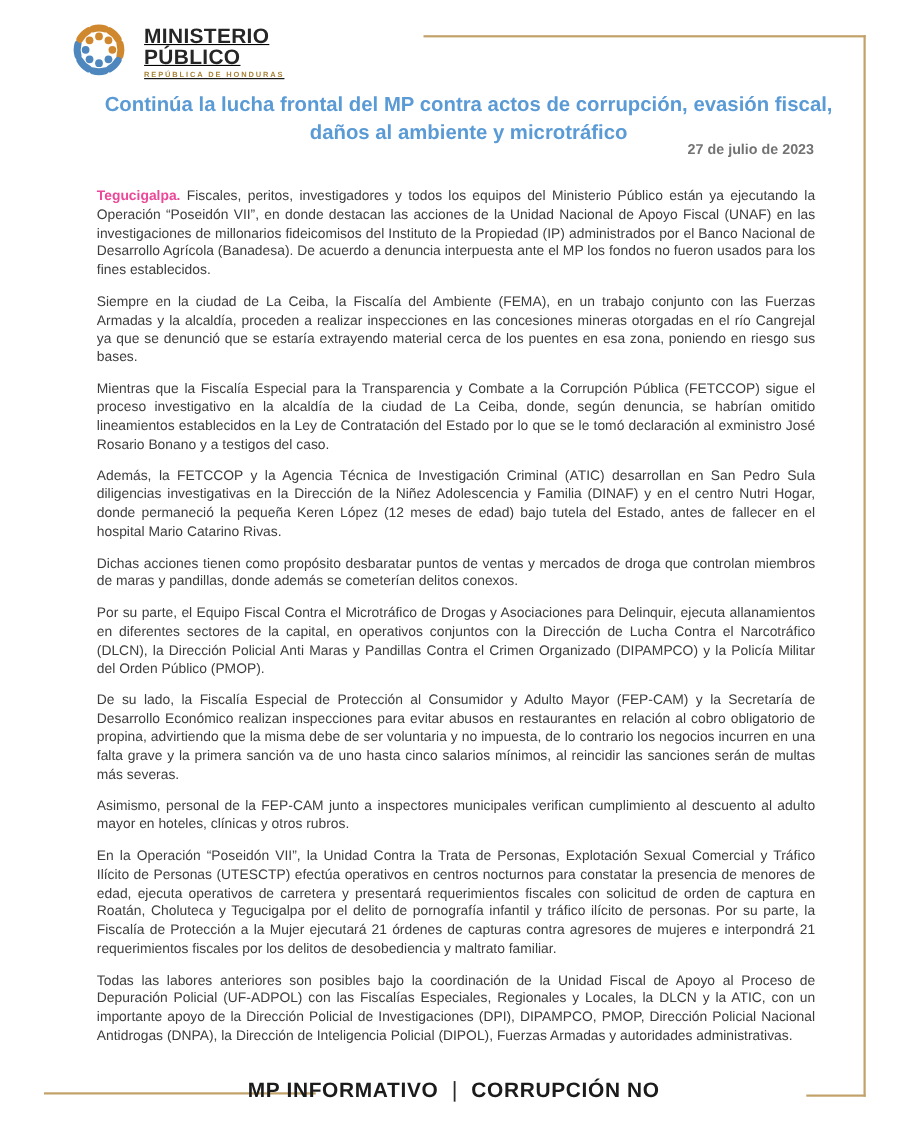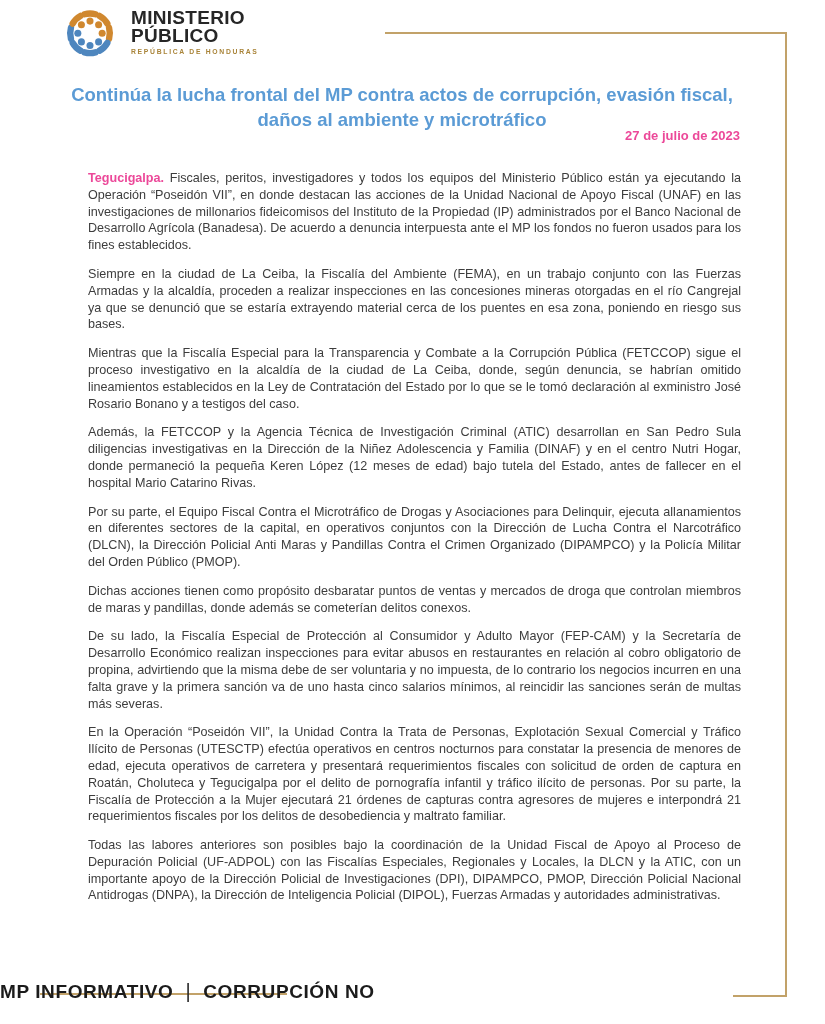--- a/index.html
+++ b/index.html
@@ -8,46 +8,46 @@
     --body-text:#3d3d3d;
     --logo-orange:#D0882F;
     --logo-blue:#4E86BE;
     --subtitle-brown:#A98439;
   }
   html,body{margin:0;padding:0;background:#ffffff;}
   body{font-family:"Liberation Sans", sans-serif;}
   .page{position:relative;width:825px;height:1024px;background:#fff;overflow:hidden;}
 
   
-  .header{position:absolute;top:0;left:58px;display:flex;align-items:flex-start;}
+  .header{position:absolute;top:12px;left:58px;display:flex;align-items:center;text-decoration:underline;}
   .emblem{width:64px;height:64px;flex:0 0 auto;}
   .logo-text{margin-left:9px;margin-top:9px;}
   .logo-title{font-size:19px;font-weight:bold;line-height:0.95;color:#262626;letter-spacing:0.3px;}
   .logo-subtitle{font-size:6.8px;font-weight:bold;color:var(--subtitle-brown);letter-spacing:1.7px;margin-top:3px;white-space:nowrap;}
 
   
   .gold{position:absolute;background:var(--gold);}
   .frame-top{top:32px;left:385px;width:402px;height:2px;}
   .frame-right{top:32px;left:785px;width:2px;height:965px;}
   .frame-bottom-right{top:995px;left:733px;width:54px;height:2px;}
   .footer-left-line{top:993px;left:40px;width:247px;height:2px;}
 
   
-  .doc-title{position:absolute;top:82px;left:52px;width:700px;text-align:center;
+  .doc-title{position:absolute;top:82px;left:76px;width:700px;text-align:center;
     color:var(--title-blue);font-weight:bold;font-size:18.5px;line-height:25px;}
-  .doc-date{position:absolute;top:128px;right:85px;font-size:13px;font-weight:bold;color:#ec4899;}
+  .doc-date{position:absolute;top:128px;right:85px;font-size:13px;font-weight:bold;color:#737373;}
 
   
   .body-text{position:absolute;top:170px;left:88px;width:653px;
     font-size:12.6px;line-height:16.8px;text-align:justify;color:var(--body-text);}
   .body-text p{margin:0 0 12px 0;}
   .body-text strong{color:#ec4899;}
 
   
-  .footer-bar{position:absolute;top:980px;left:0;width:825px;text-align:left;
+  .footer-bar{position:absolute;top:980px;left:0;width:825px;text-align:center;
     font-weight:bold;font-size:19px;color:#1b1b1b;letter-spacing:0.6px;white-space:nowrap;}
   .footer-sep{font-weight:400;color:#2b2b2b;margin:0 12px;font-size:20px;}
 </style>
 </head>
 <body>
 
 <div class="page">
 
   <div class="header">
     <span class="emblem">
@@ -91,23 +91,24 @@
   <div class="gold footer-left-line"></div>
 
   <div class="doc-title">Continúa la lucha frontal del MP contra actos de corrupción, evasión fiscal, daños al ambiente y microtráfico</div>
   <div class="doc-date">27 de julio de 2023</div>
 
   <div class="body-text">
     <p><strong>Tegucigalpa.</strong> <span>Fiscales, peritos, investigadores y todos los equipos del Ministerio Público están ya ejecutando la Operación “Poseidón VII”, en donde destacan las acciones de la Unidad Nacional de Apoyo Fiscal (UNAF) en las investigaciones de millonarios fideicomisos del Instituto de la Propiedad (IP) administrados por el Banco Nacional de Desarrollo Agrícola (Banadesa). De acuerdo a denuncia interpuesta ante el MP los fondos no fueron usados para los fines establecidos.</span></p>
     <p>Siempre en la ciudad de La Ceiba, la Fiscalía del Ambiente (FEMA), en un trabajo conjunto con las Fuerzas Armadas y la alcaldía, proceden a realizar inspecciones en las concesiones mineras otorgadas en el río Cangrejal ya que se denunció que se estaría extrayendo material cerca de los puentes en esa zona, poniendo en riesgo sus bases.</p>
     <p>Mientras que la Fiscalía Especial para la Transparencia y Combate a la Corrupción Pública (FETCCOP) sigue el proceso investigativo en la alcaldía de la ciudad de La Ceiba, donde, según denuncia, se habrían omitido lineamientos establecidos en la Ley de Contratación del Estado por lo que se le tomó declaración al exministro José Rosario Bonano y a testigos del caso.</p>
     <p>Además, la FETCCOP y la Agencia Técnica de Investigación Criminal (ATIC) desarrollan en San Pedro Sula diligencias investigativas en la Dirección de la Niñez Adolescencia y Familia (DINAF) y en el centro Nutri Hogar, donde permaneció la pequeña Keren López (12 meses de edad) bajo tutela del Estado, antes de fallecer en el hospital Mario Catarino Rivas.</p>
+    <p>Dichas acciones tienen como propósito desbaratar puntos de ventas y mercados de droga que controlan miembros de maras y pandillas, donde además se cometerían delitos conexos.</p>
     <p>Por su parte, el Equipo Fiscal Contra el Microtráfico de Drogas y Asociaciones para Delinquir, ejecuta allanamientos en diferentes sectores de la capital, en operativos conjuntos con la Dirección de Lucha Contra el Narcotráfico (DLCN), la Dirección Policial Anti Maras y Pandillas Contra el Crimen Organizado (DIPAMPCO) y la Policía Militar del Orden Público (PMOP).</p>
-    <p>Dichas acciones tienen como propósito desbaratar puntos de ventas y mercados de droga que controlan miembros de maras y pandillas, donde además se cometerían delitos conexos.</p>
     <p>De su lado, la Fiscalía Especial de Protección al Consumidor y Adulto Mayor (FEP-CAM) y la Secretaría de Desarrollo Económico realizan inspecciones para evitar abusos en restaurantes en relación al cobro obligatorio de propina, advirtiendo que la misma debe de ser voluntaria y no impuesta, de lo contrario los negocios incurren en una falta grave y la primera sanción va de uno hasta cinco salarios mínimos, al reincidir las sanciones serán de multas más severas.</p>
+    <p>Asimismo, personal de la FEP-CAM junto a inspectores municipales verifican cumplimiento al descuento al adulto mayor en hoteles, clínicas y otros rubros.</p>
     <p>En la Operación “Poseidón VII”, la Unidad Contra la Trata de Personas, Explotación Sexual Comercial y Tráfico Ilícito de Personas (UTESCTP) efectúa operativos en centros nocturnos para constatar la presencia de menores de edad, ejecuta operativos de carretera y presentará requerimientos fiscales con solicitud de orden de captura en Roatán, Choluteca y Tegucigalpa por el delito de pornografía infantil y tráfico ilícito de personas. Por su parte, la Fiscalía de Protección a la Mujer ejecutará 21 órdenes de capturas contra agresores de mujeres e interpondrá 21 requerimientos fiscales por los delitos de desobediencia y maltrato familiar.</p>
     <p>Todas las labores anteriores son posibles bajo la coordinación de la Unidad Fiscal de Apoyo al Proceso de Depuración Policial (UF-ADPOL) con las Fiscalías Especiales, Regionales y Locales, la DLCN y la ATIC, con un importante apoyo de la Dirección Policial de Investigaciones (DPI), DIPAMPCO, PMOP, Dirección Policial Nacional Antidrogas (DNPA), la Dirección de Inteligencia Policial (DIPOL), Fuerzas Armadas y autoridades administrativas.</p>
   </div>
 
   <div class="footer-bar">
     <span>MP INFORMATIVO</span><span class="footer-sep">|</span><span>CORRUPCIÓN NO</span>
   </div>
 
 </div>
 

